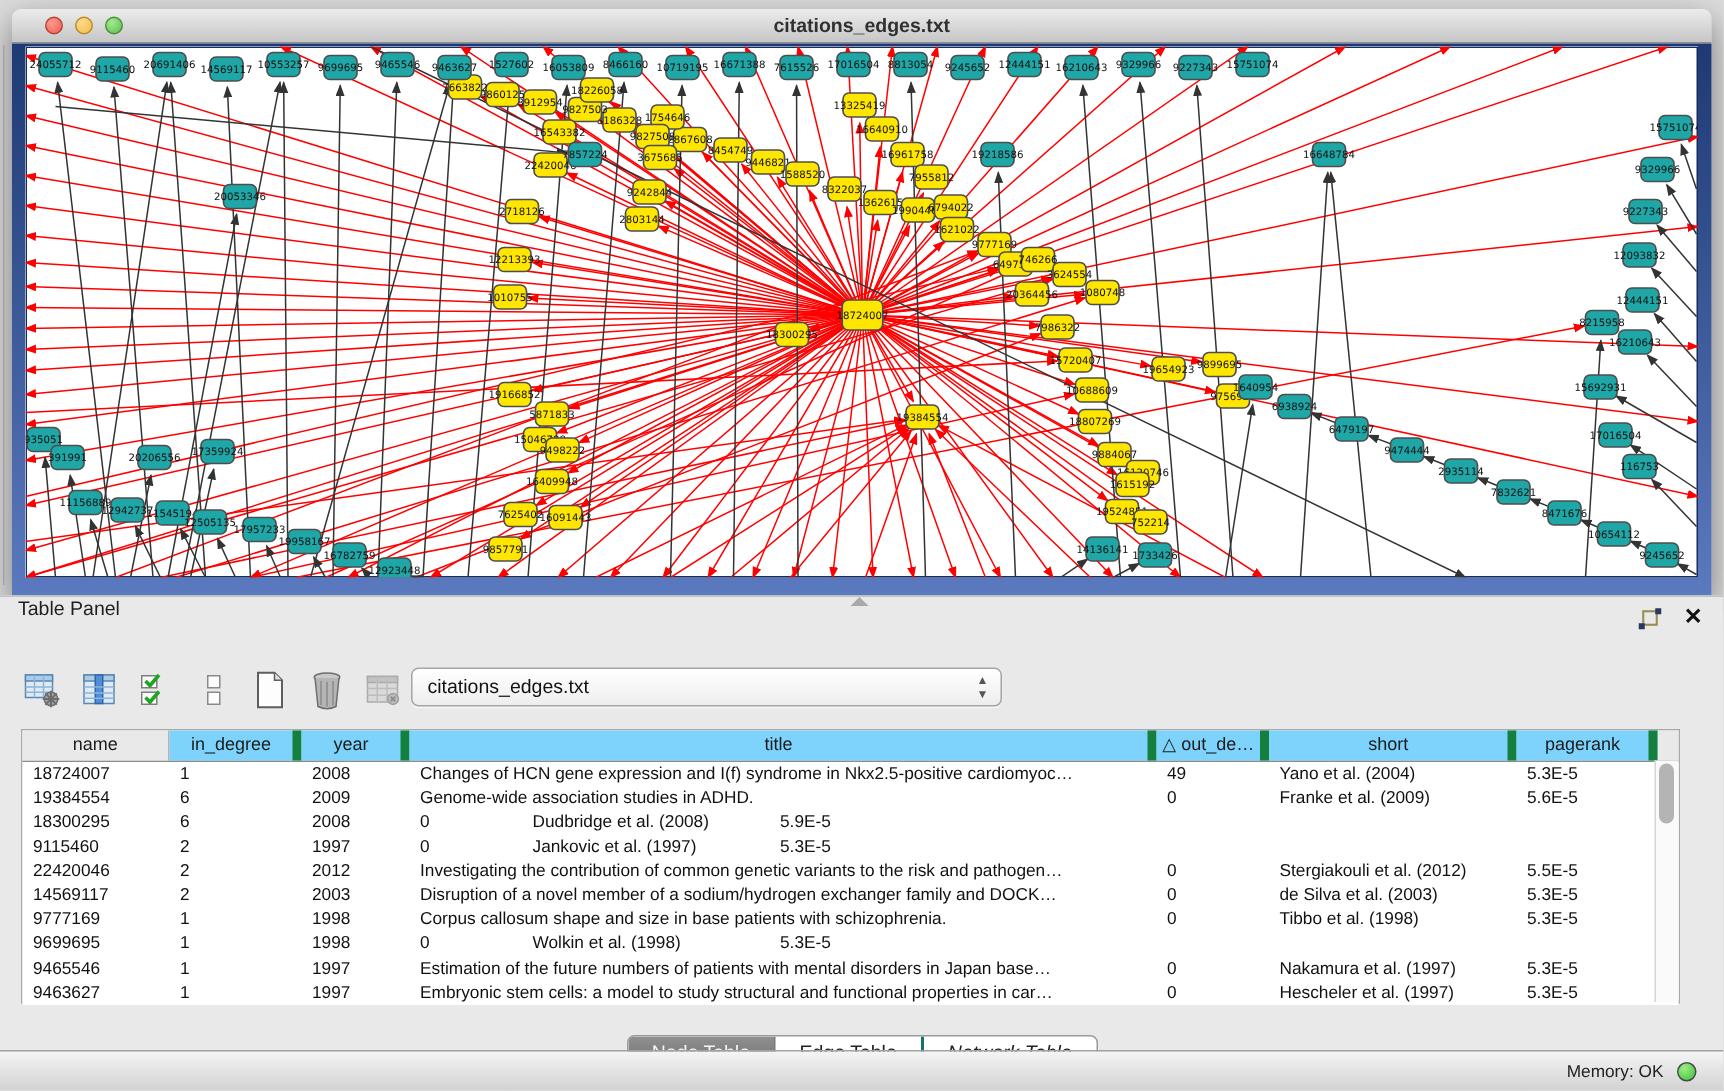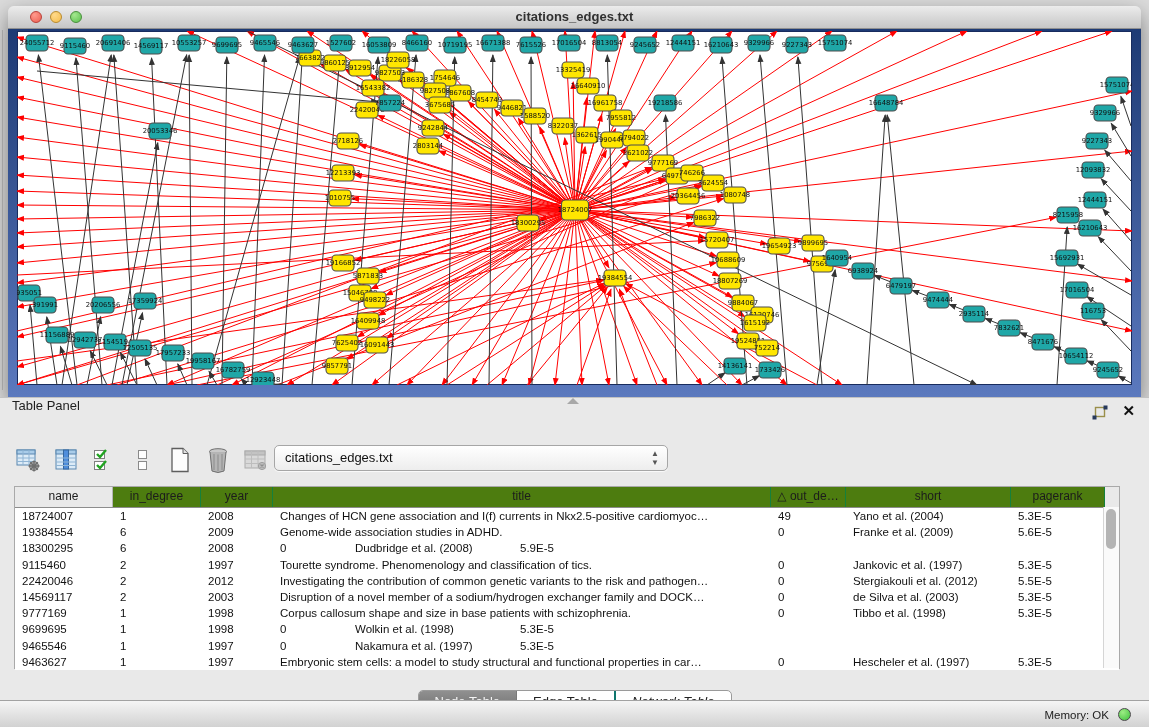--- a/index.html
+++ b/index.html
@@ -33,21 +33,21 @@
   .tool{width:28px;height:28px;display:flex;align-items:center;justify-content:center;}
   #fx-label{font-family:"Liberation Serif",serif;font-style:italic;font-size:15px;color:#222;margin-left:-2px;}
   #net-combo{position:absolute;left:274px;top:47px;width:392px;height:24px;border:1px solid #a6a6a6;border-radius:5px;
              background:linear-gradient(#ffffff,#ededed);box-shadow:0 1px 1px rgba(255,255,255,.8);}
   #combo-value{position:absolute;left:10px;top:4px;font-size:13px;color:#111;}
   #combo-stepper{position:absolute;right:8px;top:3px;font-size:8px;color:#555;line-height:9px;text-align:center;}
   
   #table{position:absolute;left:14px;top:88px;width:1106px;height:183px;background:#fff;border:1px solid #a9a9a9;box-sizing:border-box;}
   #thead{display:flex;height:20px;border-bottom:1px solid #8c8c8c;background:#e9e9e9;}
   .th{box-sizing:border-box;height:20px;line-height:19px;font-size:12px;color:#1c1c1c;text-align:center;
-      background:#4d7c0f;border-right:1px solid #15803d;overflow:hidden;white-space:nowrap;}
+      background:#7dd3fc;border-right:6px solid #15803d;overflow:hidden;white-space:nowrap;}
   .th.gray{background:#e9e9e9;border-right:1px solid #b5b5b5;}
   .tr{display:flex;height:16.2px;background:#fff;}
   .td{box-sizing:border-box;padding-left:7px;font-size:11.5px;line-height:16px;color:#111;
       overflow:hidden;white-space:nowrap;}
   .c0{width:98px}.c1{width:88px}.c2{width:72px}.c3{width:498px}.c4{width:75px}.c5{width:165px}.c6{width:94px}
   #vscroll{position:absolute;right:0;top:20px;bottom:0;width:15px;background:#fafafa;border-left:1px solid #d5d5d5;}
   #vthumb{position:absolute;left:2px;top:2px;width:10px;height:40px;border-radius:6px;background:#b4b4b4;}
   
   #tabs{position:absolute;left:50%;transform:translateX(-50%);top:292px;height:22px;display:flex;
         border:1px solid #9a9a9a;border-radius:5px;background:#fff;overflow:hidden;box-shadow:0 1px 1px rgba(255,255,255,.7);}
@@ -617,21 +617,21 @@
         <div class="th c3">title</div>
         <div class="th c4">△ out_de…</div>
         <div class="th c5">short</div>
         <div class="th c6">pagerank</div>
       </div>
     <div id="tbody">
         <div class="tr">
           <div class="td c0">18724007</div>
           <div class="td c1">1</div>
           <div class="td c2">2008</div>
-          <div class="td c3">Changes of HCN gene association and I(f) currents in Nkx2.5-positive cardiomyoc…</div>
+          <div class="td c3">Changes of HCN gene expression and I(f) syndrome in Nkx2.5-positive cardiomyoc…</div>
           <div class="td c4">49</div>
           <div class="td c5">Yano et al. (2004)</div>
           <div class="td c6">5.3E-5</div>
         </div>
         <div class="tr">
           <div class="td c0">19384554</div>
           <div class="td c1">6</div>
           <div class="td c2">2009</div>
           <div class="td c3">Genome-wide association studies in ADHD.</div>
           <div class="td c4">0</div>
@@ -643,21 +643,20 @@
           <div class="td c1">6</div>
           <div class="td c2">2008</div>
           <div class="td c4">0</div>
           <div class="td c5">Dudbridge et al. (2008)</div>
           <div class="td c6">5.9E-5</div>
         </div>
         <div class="tr">
           <div class="td c0">9115460</div>
           <div class="td c1">2</div>
           <div class="td c2">1997</div>
-          <div class="td c3">Tourette syndrome. Phenomenology and classification of tics.</div>
           <div class="td c4">0</div>
           <div class="td c5">Jankovic et al. (1997)</div>
           <div class="td c6">5.3E-5</div>
         </div>
         <div class="tr">
           <div class="td c0">22420046</div>
           <div class="td c1">2</div>
           <div class="td c2">2012</div>
           <div class="td c3">Investigating the contribution of common genetic variants to the risk and pathogen…</div>
           <div class="td c4">0</div>
@@ -687,20 +686,21 @@
           <div class="td c1">1</div>
           <div class="td c2">1998</div>
           <div class="td c4">0</div>
           <div class="td c5">Wolkin et al. (1998)</div>
           <div class="td c6">5.3E-5</div>
         </div>
         <div class="tr">
           <div class="td c0">9465546</div>
           <div class="td c1">1</div>
           <div class="td c2">1997</div>
+          <div class="td c3">Estimation of the future numbers of patients with mental disorders in Japan base…</div>
           <div class="td c4">0</div>
           <div class="td c5">Nakamura et al. (1997)</div>
           <div class="td c6">5.3E-5</div>
         </div>
         <div class="tr">
           <div class="td c0">9463627</div>
           <div class="td c1">1</div>
           <div class="td c2">1997</div>
           <div class="td c3">Embryonic stem cells: a model to study structural and functional properties in car…</div>
           <div class="td c4">0</div>

